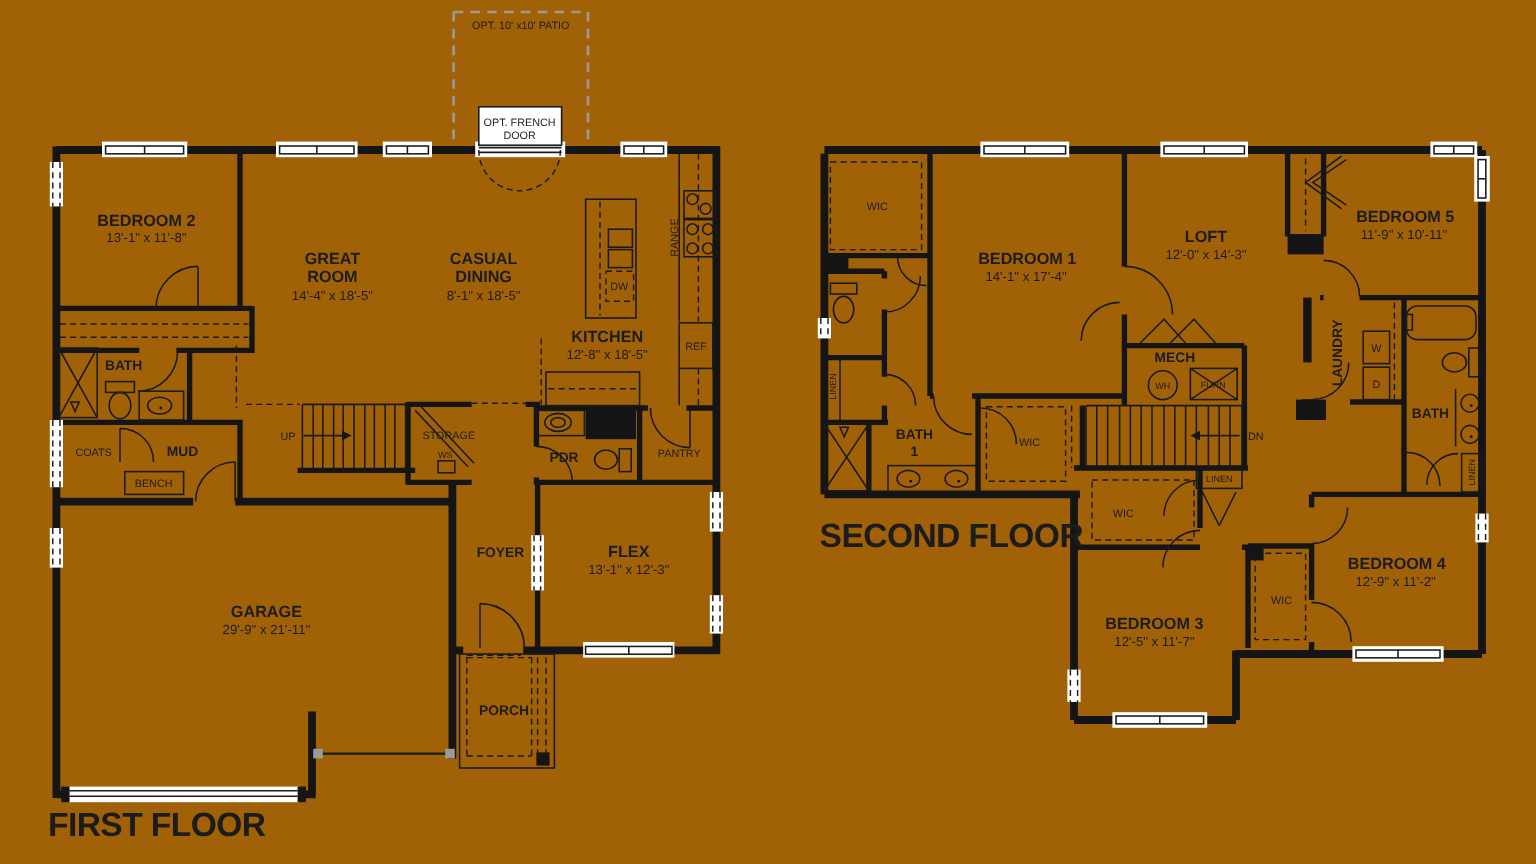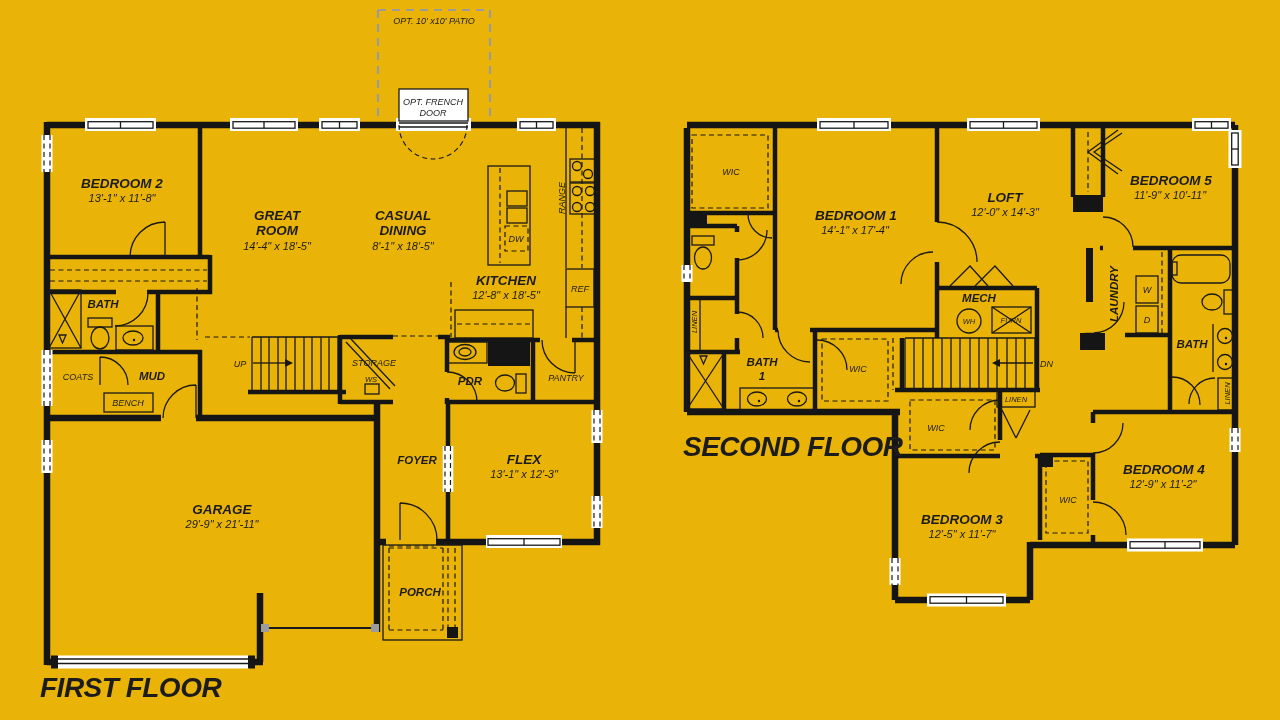--- a/index.html
+++ b/index.html
@@ -1,17 +1,17 @@
 <!DOCTYPE html>
 <html><head>
 <meta charset="utf-8">
 <style>
   html,body{margin:0;padding:0;background:#fff;}
-  #stage{position:relative;width:1280px;height:720px;background:#eab308;overflow:hidden;
-         font-family:"Liberation Sans",sans-serif;font-style:italic;}
+  #stage{position:relative;width:1280px;height:720px;background:#a16207;overflow:hidden;
+         font-family:"Liberation Sans",sans-serif;}
   svg{position:absolute;left:0;top:0;}
   .wx{stroke:#151515;stroke-width:6.5;fill:none;}
   .wi{stroke:#151515;stroke-width:4.5;fill:none;}
   .tn{stroke:#1a1a1a;stroke-width:1.3;fill:none;}
   .tn2{stroke:#1a1a1a;stroke-width:2;fill:none;}
   .dsh{stroke:#1a1a1a;stroke-width:1.2;fill:none;stroke-dasharray:5 3.5;}
   .gdsh{stroke:#9b9b9b;stroke-width:2.2;fill:none;stroke-dasharray:8 6;}
   .blk{fill:#151515;stroke:none;}
   .wht{fill:#ffffff;stroke:none;}
   .gry{fill:#9b9b9b;stroke:none;}

